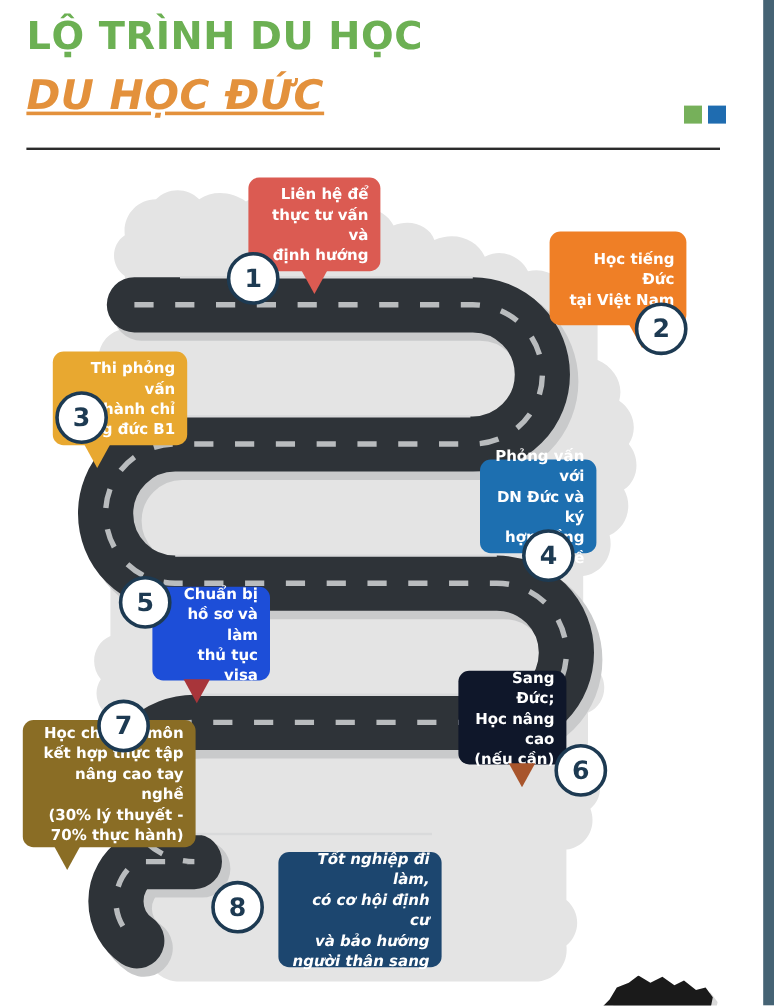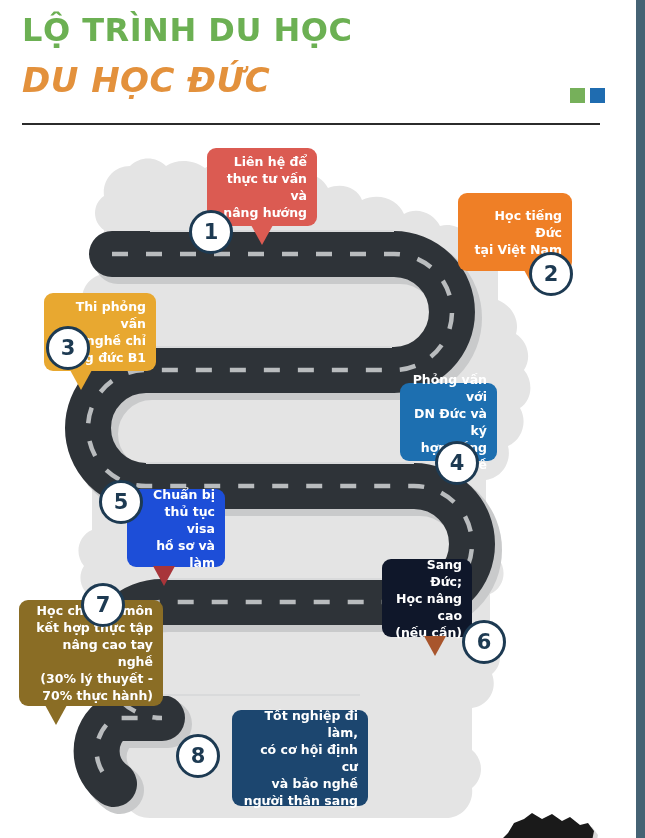--- a/index.html
+++ b/index.html
@@ -42,20 +42,21 @@
   #title-sub {
     position: absolute;
     left: 22px; top: 63px;
     font-size: 34px;
     font-weight: 800;
     font-style: italic;
     letter-spacing: 0.5px;
     color: #e3913c;
     line-height: 1.0;
     white-space: nowrap;
+    text-decoration: underline;
   }
   #header-divider {
     position: absolute;
     left: 22px; top: 123px;
     width: 578px; height: 2px;
     background: #2b2b2b;
   }
   .deco-square {
     position: absolute;
     width: 15px; height: 15px;
@@ -210,21 +211,21 @@
       <line x1="146" y1="333" x2="414" y2="333"></line>
       <line x1="164" y1="449" x2="412" y2="449"></line>
       <line x1="130" y1="565" x2="360" y2="565"></line>
     </g>
   </svg>
 
   <div class="callout" style="left:207px; top:18px; width:110px; height:78px; background:#db5b52;">
     <div>
       <div>Liên hệ để</div>
       <div>thực tư vấn và</div>
-      <div>nâng hướng</div>
+      <div>định hướng</div>
     </div>
     <span class="tail bottom center" style="border-top-color:#db5b52;"></span>
   </div>
   <div class="badge" style="left:189px; top:80px;">
     <span>1</span>
   </div>
 
   <div class="callout" style="left:458px; top:63px; width:114px; height:78px; background:#ef7f26;">
     <div>
       <div>Học tiếng Đức</div>
@@ -232,21 +233,21 @@
     </div>
     <span class="tail bottom right" style="border-top-color:#ef7f26;"></span>
   </div>
   <div class="badge" style="left:529px; top:122px;">
     <span>2</span>
   </div>
 
   <div class="callout" style="left:44px; top:138px; width:112px; height:78px; background:#e8a830;margin-top:25px;">
     <div>
       <div>Thi phỏng vấn</div>
-      <div>nghề chỉ</div>
+      <div>hành chỉ</div>
       <div>tiếng đức B1</div>
     </div>
     <span class="tail bottom left" style="border-top-color:#e8a830;"></span>
   </div>
   <div class="badge" style="left:46px; top:196px;">
     <span>3</span>
   </div>
 
   <div class="callout" style="left:400px; top:253px; width:97px; height:78px; background:#1d6fb0;">
     <div>
@@ -256,22 +257,22 @@
     </div>
     <span class="tail bottom center" style="border-top-color:#1d6fb0;"></span>
   </div>
   <div class="badge" style="left:435px; top:311px;">
     <span>4</span>
   </div>
 
   <div class="callout" style="left:127px; top:359px; width:98px; height:78px; background:#1d4ed8;">
     <div>
       <div>Chuẩn bị</div>
+      <div>hồ sơ và làm</div>
       <div>thủ tục visa</div>
-      <div>hồ sơ và làm</div>
     </div>
     <span class="tail bottom left" style="border-top-color:#a8353a;"></span>
   </div>
   <div class="badge" style="left:99px; top:350px;">
     <span>5</span>
   </div>
 
   <div class="callout" style="left:382px; top:429px; width:90px; height:78px; background:#0f172a;">
     <div>
       <div>Sang Đức;</div>
@@ -291,25 +292,25 @@
       <div>nâng cao tay nghề</div>
       <div>(30% lý thuyết -</div>
       <div>70% thực hành)</div>
     </div>
     <span class="tail bottom left" style="border-top-color:#8a6d25;"></span>
   </div>
   <div class="badge" style="left:81px; top:453px;">
     <span>7</span>
   </div>
 
-  <div class="callout" style="left:232px; top:580px; width:136px; height:96px; background:#1c466f;">
+  <div class="callout" style="left:232px; top:580px; width:136px; height:96px; background:#1c466f;font-style:italic;">
     <div>
       <div>Tốt nghiệp đi làm,</div>
       <div>có cơ hội định cư</div>
-      <div>và bảo nghề</div>
+      <div>và bảo hướng</div>
       <div>người thân sang</div>
     </div>
   </div>
   <div class="badge" style="left:176px; top:604px;">
     <span>8</span>
   </div>
 
   <svg id="germany-map" viewBox="0 0 160 160">
     <defs>
       <clipPath id="de-clip">

